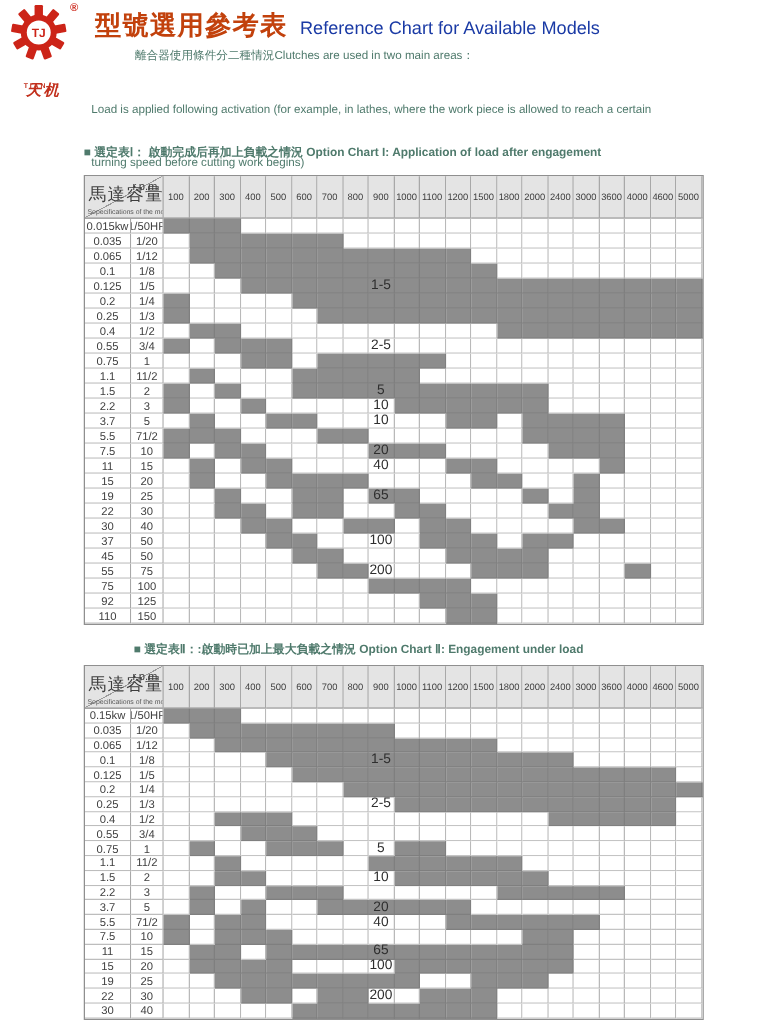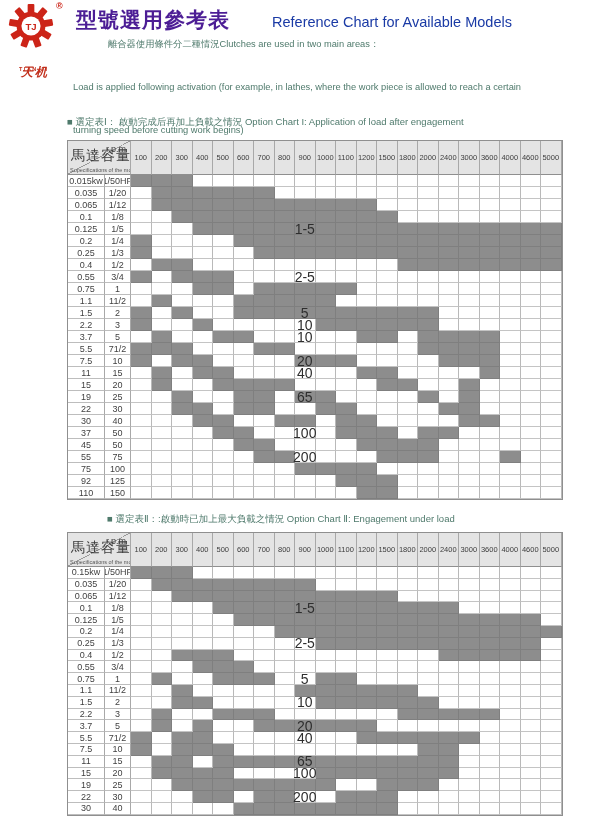--- a/index.html
+++ b/index.html
@@ -12,29 +12,29 @@
   
   #logo{left:8px;top:3px;width:60px;height:78px;}
   #logo svg{display:block;}
   #reg-mark{position:absolute;left:48px;top:-2px;font-size:9px;color:#cc2418;font-weight:bold;}
   #logo-cjk{position:absolute;left:13px;top:48px;font-size:12px;color:#c2301d;
     font-family:"DejaVu Serif",serif;font-style:italic;font-weight:bold;letter-spacing:2px;white-space:nowrap;margin-top:13px;}
   #logo-en{position:absolute;left:11px;top:63px;font-size:5.5px;color:#c2301d;
     font-weight:bold;letter-spacing:1.5px;white-space:nowrap;}
 
   #title-row{left:76px;top:6px;display:flex;align-items:baseline;gap:10px;white-space:nowrap;}
-  #title-cjk{font-size:21px;font-weight:bold;color:#4c1d95;letter-spacing:1px;}
-  #title-en{font-size:14.5px;color:#1a3aa5;font-weight:500;margin-left:32px;}
+  #title-cjk{font-size:21px;font-weight:bold;color:#c2410c;letter-spacing:1px;}
+  #title-en{font-size:14.5px;color:#1a3aa5;font-weight:500;}
 
   
   #intro{left:68px;top:39px;width:540px;color:#4f7a6c;font-size:9.3px;line-height:11.2px;}
   #intro .line{white-space:nowrap;padding-left:40px;}
   #intro .indent{padding-left:5px;margin-top:32px;}
 
-  .caption{color:#4f7a6c;font-size:9.5px;white-space:nowrap;font-weight:400;}
+  .caption{color:#4f7a6c;font-size:9.5px;white-space:nowrap;font-weight:700;}
   #caption1{left:67px;top:116px;}
   #caption2{left:67px;top:513px;margin-left:40px;}
 
   
   .reftable{
     display:grid;background:#fff;border:1px solid #8f8f8f;
     grid-template-rows:34px;
   }
   #table1{left:67px;top:140px;grid-auto-rows:12px;}
   #table2{left:67px;top:532px;grid-auto-rows:11.8px;}
@@ -50,21 +50,21 @@
   .corner .rpm{position:absolute;top:3px;right:4px;font-size:9px;color:#3c3c3c;}
   .corner .motor{position:absolute;left:3px;bottom:9px;font-size:14px;color:#3c3c3c;letter-spacing:1px;white-space:nowrap;}
   .corner .spec{position:absolute;left:2px;bottom:1px;font-size:5.5px;color:#555;white-space:nowrap;}
 
   .kwc,.hpc{background:#fff;border-right:1px solid #a8a8a8;border-bottom:1px solid #bdbdbd;
       display:flex;align-items:center;justify-content:center;
       font-size:9px;color:#3f3f3f;white-space:nowrap;overflow:hidden;}
   .dc{background:#fff;border-right:1px solid #b9b9b9;border-bottom:1px solid #c4c4c4;position:relative;}
   .dc.on{background:#8d8d8d;border-right-color:#7f7f7f;border-bottom-color:#7f7f7f;}
   .bandlabel{position:absolute;left:50%;top:50%;transform:translate(-50%,-50%);
-      font-size:14px;color:#2e2e2e;white-space:nowrap;z-index:2;line-height:1;}
+      font-size:11px;color:#2e2e2e;white-space:nowrap;z-index:2;line-height:1;}
 </style>
 </head>
 <body>
 
 <div class="abs" id="logo">
   <svg width="46" height="46" viewBox="0 0 48 48">
     <g fill="#cc2418">
       <rect x="20.5" y="1" width="7" height="10" rx="1"></rect>
       <rect x="20.5" y="1" width="7" height="10" rx="1" transform="rotate(40 24 24)"></rect>
       <rect x="20.5" y="1" width="7" height="10" rx="1" transform="rotate(80 24 24)"></rect>

